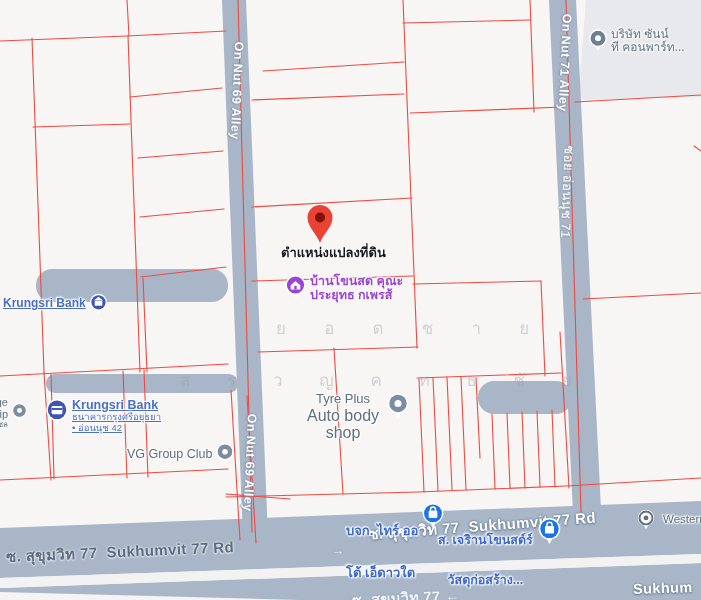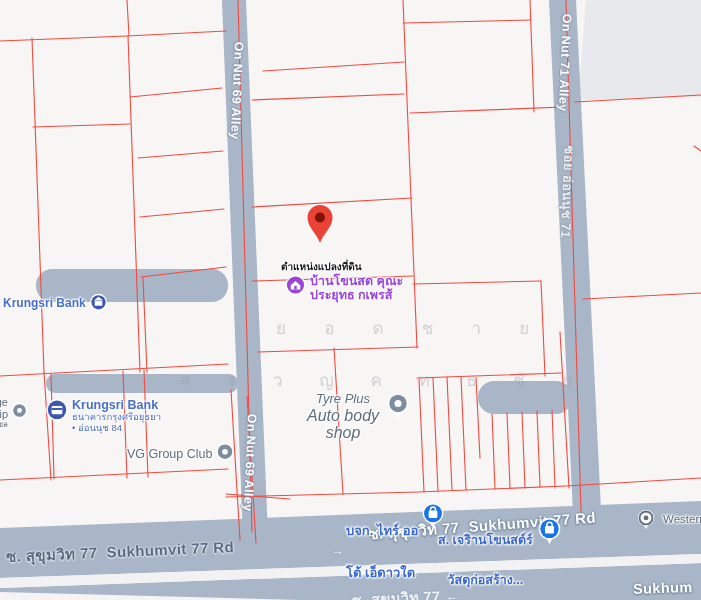--- a/index.html
+++ b/index.html
@@ -6,21 +6,21 @@
   .map{
     position:relative;width:701px;height:600px;overflow:hidden;
     background:#f8f5f5;
     font-family:"Liberation Sans","DejaVu Sans",sans-serif;
     -webkit-font-smoothing:antialiased;
   }
   .map svg.base{position:absolute;left:0;top:0;}
   .lbl{position:absolute;white-space:pre;line-height:1.08;}
   .halo{text-shadow:0 0 2px #fff,0 0 2px #fff,0 0 3px #fff,1px 1px 2px #fff,-1px -1px 2px #fff;}
   .gray{color:#5f6f7b;}
-  .blue{color:#4a6fc8;}
+  .blue{color:#4a6fc8;text-decoration:underline;}
   .blue2{color:#3b68cf;}
   .purple{color:#9a45d8;font-weight:bold;}
   .black{color:#17191c;font-weight:bold;}
   .poi{position:absolute;display:flex;align-items:flex-start;gap:3px;}
   .poi .txt{line-height:1.12;}
   .cc{text-align:center;}
   .road-label-v{
     position:absolute;transform-origin:0 0;transform:rotate(92.5deg);
     color:#fdfdfe;font-weight:bold;font-size:12.5px;letter-spacing:.4px;
     text-shadow:0 0 2px #8795aa,0 0 2px #8795aa,0 1px 2px #8795aa;white-space:pre;
@@ -125,22 +125,34 @@
   <div class="suk dark" style="left:6px;top:540px;transform:rotate(-2.5deg);">ซ. สุขุมวิท 77  Sukhumvit 77 Rd</div>
   <div class="suk white" style="left:368px;top:514px;transform:rotate(-4.3deg);">ซ. สุขุมวิท 77  Sukhumvit 77 Rd</div>
   <div class="suk faint" style="left:352px;top:586px;transform:rotate(-3deg);"><span>ซ. สุขุมวิท 77</span> <span>←</span></div>
   <div class="suk white" style="left:633px;top:580px;transform:rotate(-2deg);font-size:14.5px;">Sukhum</div>
   <div class="arrow" style="left:331px;top:543px;">→</div>
 
   <svg class="lbl" style="left:305px;top:202px;" width="30" height="42" viewBox="0 0 30 42">
     <path d="M15,41 C11.5,31 2.5,25.5 2.5,15.5 A12.5,12.5 0 1,1 27.5,15.5 C27.5,25.5 18.5,31 15,41 Z" fill="#ea4335"></path>
     <circle cx="15" cy="15.5" r="5" fill="#7f120b"></circle>
   </svg>
-  <div class="lbl black halo" style="left:281px;top:246px;font-size:10px;margin-top:16px;">ตำแหน่งแปลงที่ดิน</div>
-
+  <div class="lbl black halo" style="left:281px;top:246px;font-size:13px;">ตำแหน่งแปลงที่ดิน</div>
+
+  <div class="poi" style="left:588px;top:28px;">
+    <svg width="20" height="24" viewBox="0 0 22 26">
+      <path d="M11 25 L6 16 H16 Z" fill="#fff"></path>
+        <circle cx="11" cy="11" r="10" fill="#fff"></circle>
+      <circle cx="11" cy="11" r="8.2" fill="#6e8096"></circle>
+        <circle cx="11" cy="11" r="3.2" fill="#fff"></circle>
+    </svg>
+    <div class="txt gray halo" style="font-size:12px;">
+      <div>บริษัท ซันน์</div>
+      <div>ที คอนพาร์ท...</div>
+    </div>
+  </div>
 
   <div class="poi" style="left:3px;top:293px;align-items:center;">
     <div class="txt blue halo" style="font-size:12px;font-weight:bold;">Krungsri Bank</div>
     <svg width="19" height="22" viewBox="0 0 22 26">
       <path d="M11 25 L6 16 H16 Z" fill="#fff"></path>
         <circle cx="11" cy="11" r="10" fill="#fff"></circle>
       <circle cx="11" cy="11" r="8.4" fill="#3d55b5"></circle>
       <rect x="6.5" y="9.5" width="9" height="5.5" fill="#fff"></rect>
         <polygon points="11,4.5 16.5,9 5.5,9" fill="#fff"></polygon>
     </svg>
@@ -150,21 +162,21 @@
     <svg width="24" height="28" viewBox="0 0 22 26">
       <path d="M11 25 L6 16 H16 Z" fill="#fff"></path>
         <circle cx="11" cy="11" r="10" fill="#fff"></circle>
       <circle cx="11" cy="11" r="8.6" fill="#3d55b5"></circle>
       <rect x="6" y="7.5" width="10" height="7.5" rx="1" fill="#fff"></rect>
         <rect x="6" y="9.3" width="10" height="1.8" fill="#3d55b5"></rect>
     </svg>
     <div class="txt blue halo">
       <div style="font-size:12.5px;font-weight:bold;">Krungsri Bank</div>
       <div style="font-size:9.5px;">ธนาคารกรุงศรีอยุธยา</div>
-      <div style="font-size:9.5px;">• อ่อนนุช 84</div>
+      <div style="font-size:9.5px;">• อ่อนนุช 42</div>
     </div>
   </div>
 
   <div class="poi" style="left:-6px;top:396px;">
     <div class="txt gray halo" style="font-size:11px;text-align:right;width:14px;">
       <div>ge</div>
       <div>ip</div>
       <div style="font-size:8px;">ซล</div>
     </div>
     <svg width="17" height="20" viewBox="0 0 22 26" style="margin-top:6px;">
@@ -180,21 +192,21 @@
     <div class="txt gray halo" style="font-size:12.5px;">VG Group Club</div>
     <svg width="20" height="23" viewBox="0 0 22 26">
       <path d="M11 25 L6 16 H16 Z" fill="#fff"></path>
         <circle cx="11" cy="11" r="10" fill="#fff"></circle>
       <circle cx="11" cy="11" r="8.2" fill="#7c8da2"></circle>
         <circle cx="11" cy="11" r="3.2" fill="#fff"></circle>
     </svg>
   </div>
 
   <div class="poi" style="left:303px;top:392px;">
-    <div class="txt gray halo cc" style="width:80px;font-style:italic;">
+    <div class="txt gray halo cc" style="width:80px;">
       <div style="font-size:13px;">Tyre Plus</div>
       <div style="font-size:16px;">Auto body shop</div>
     </div>
     <svg width="24" height="27" viewBox="0 0 22 26">
       <path d="M11 25 L6 16 H16 Z" fill="#fff"></path>
         <circle cx="11" cy="11" r="10" fill="#fff"></circle>
       <circle cx="11" cy="11" r="8.4" fill="#7c8da2"></circle>
         <circle cx="11" cy="11" r="3.4" fill="#fff"></circle>
     </svg>
   </div>

